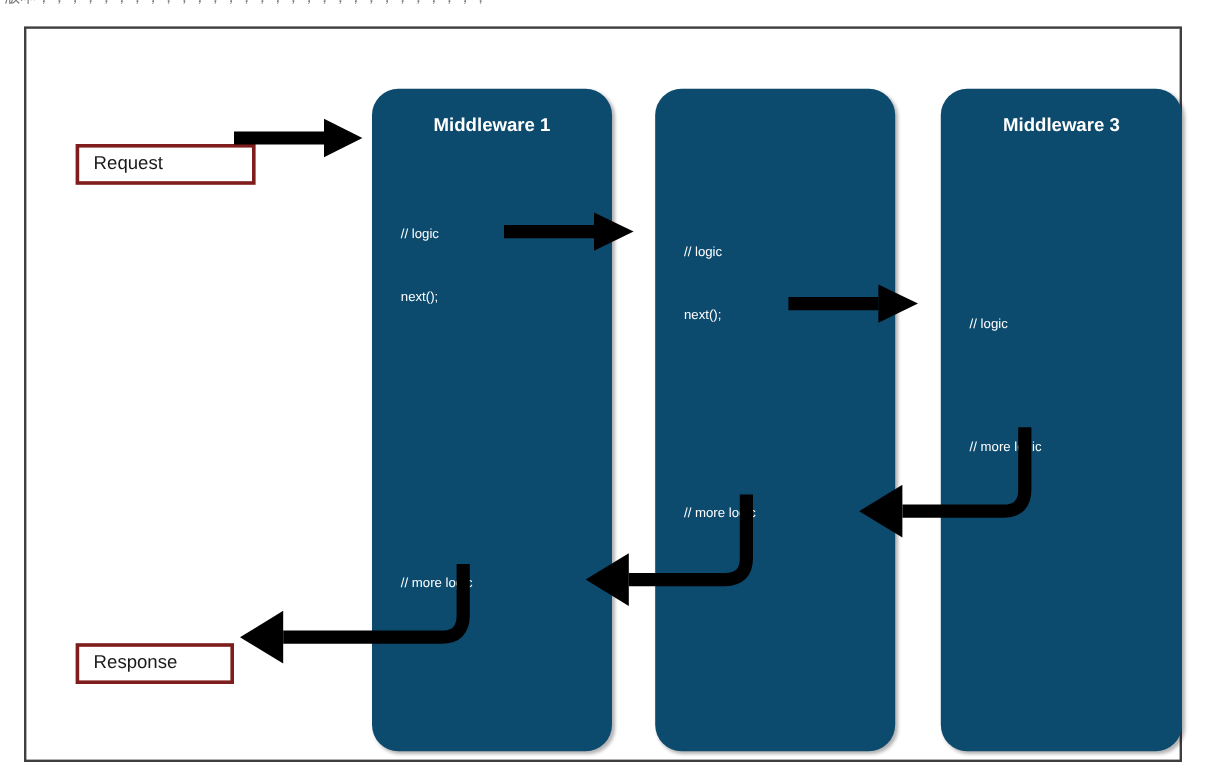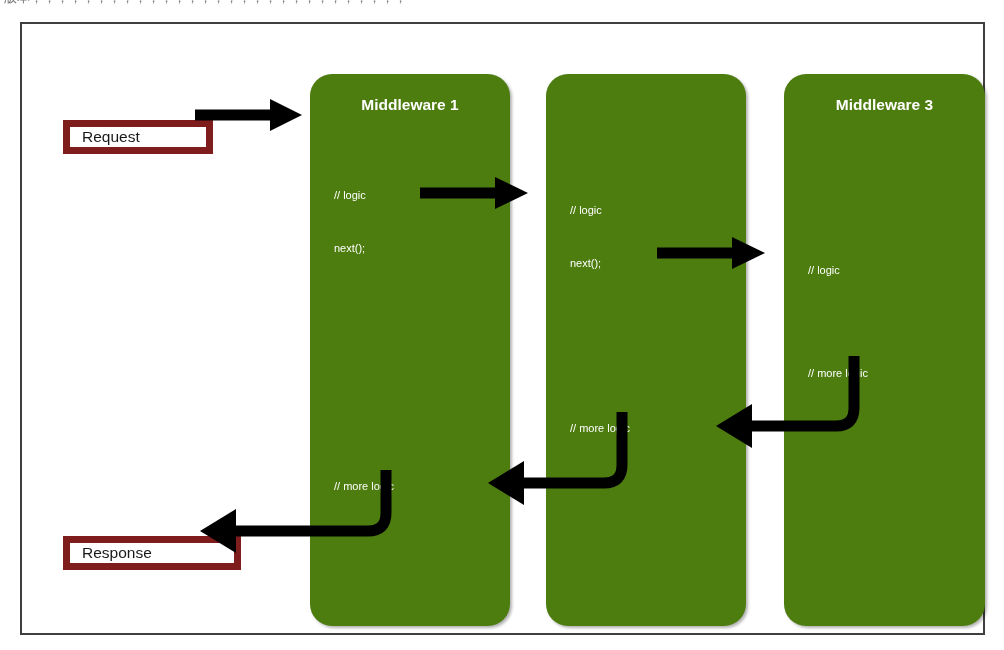--- a/index.html
+++ b/index.html
@@ -42,21 +42,21 @@
     width: 965px;
     height: 613px;
     box-sizing: border-box;
     border: 2px solid #3f3f3f;
     background: #ffffff;
   }
 
   
   .mw-panel {
     position: absolute;
-    background: #4d7c0f;
+    background: #0c4a6e;
     border-radius: 22px;
     box-shadow: 2px 2px 3px rgba(0,0,0,0.30);
   }
   #mw-panel-1 { left: 288px; top: 50px; width: 200px; height: 552px; }
   #mw-panel-2 { left: 524px; top: 50px; width: 200px; height: 552px; }
   #mw-panel-3 { left: 762px; top: 50px; width: 201px; height: 552px; }
 
   .mw-title {
     position: absolute;
     left: 0;
@@ -74,31 +74,31 @@
     font-size: 11px;
     font-weight: 400;
     white-space: nowrap;
   }
 
   
   .endpoint-box {
     position: absolute;
     box-sizing: border-box;
     background: #ffffff;
-    border: 7px solid #7f1d1d;
+    border: 3px solid #7f1d1d;
     display: flex;
     align-items: center;
   }
   .endpoint-box span {
     padding-left: 12px;
     color: #1a1a1a;
     font-size: 15.5px;
   }
   #request-box  { left: 41px; top: 96px;  width: 150px; height: 34px; }
-  #response-box { left: 41px; top: 512px; width: 178px; height: 34px; }
+  #response-box { left: 41px; top: 512px; width: 132px; height: 34px; }
 
   
   .arrow-svg { position: absolute; overflow: visible; }
   .arrow-path {
     fill: none;
     stroke: #000000;
     stroke-width: 11;
     stroke-linecap: butt;
     stroke-linejoin: round;
   }

